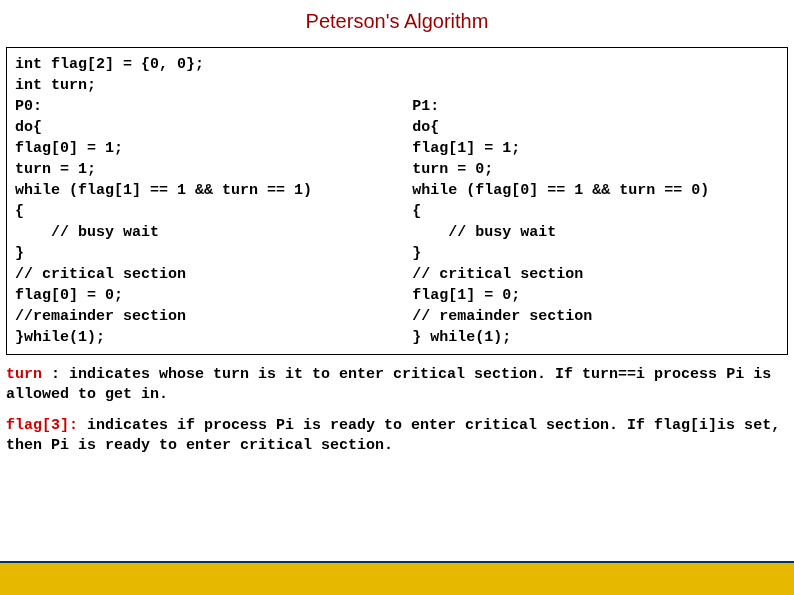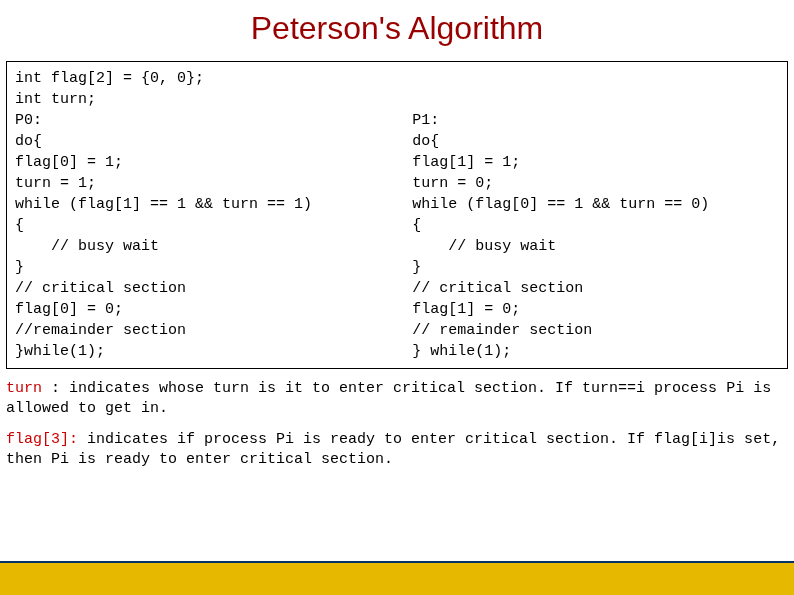--- a/index.html
+++ b/index.html
@@ -6,47 +6,47 @@
   body {
     width: 794px;
     height: 595px;
     background: #ffffff;
     font-family: Georgia, 'Times New Roman', serif;
     position: relative;
     overflow: hidden;
   }
   .title {
     text-align: center;
-    font-size: 32px;
+    font-size: 20px;
     color: #990000;
     padding: 10px 0 14px 0;
     font-family: Arial, Helvetica, sans-serif;
   }
   .code-box {
     border: 1px solid #000;
     margin: 0 6px 8px 6px;
     padding: 6px 8px;
     font-family: 'Courier New', Courier, monospace;
-    font-weight: normal;
+    font-weight: bold;
     font-size: 15px;
     line-height: 1.4;
     color: #000;
     display: flex;
   }
   .col-left {
     width: 52%;
     white-space: pre;
   }
   .col-right {
     width: 48%;
     white-space: pre;
   }
   .notes {
     font-family: 'Courier New', Courier, monospace;
-    font-weight: normal;
+    font-weight: bold;
     font-size: 15px;
     line-height: 1.35;
     padding: 2px 6px 0 6px;
     color: #000;
   }
   .note-block { margin-bottom: 10px; }
   .kw-red { color: #cc0000; }
   .bottom-band {
     position: absolute;
     bottom: 0;

